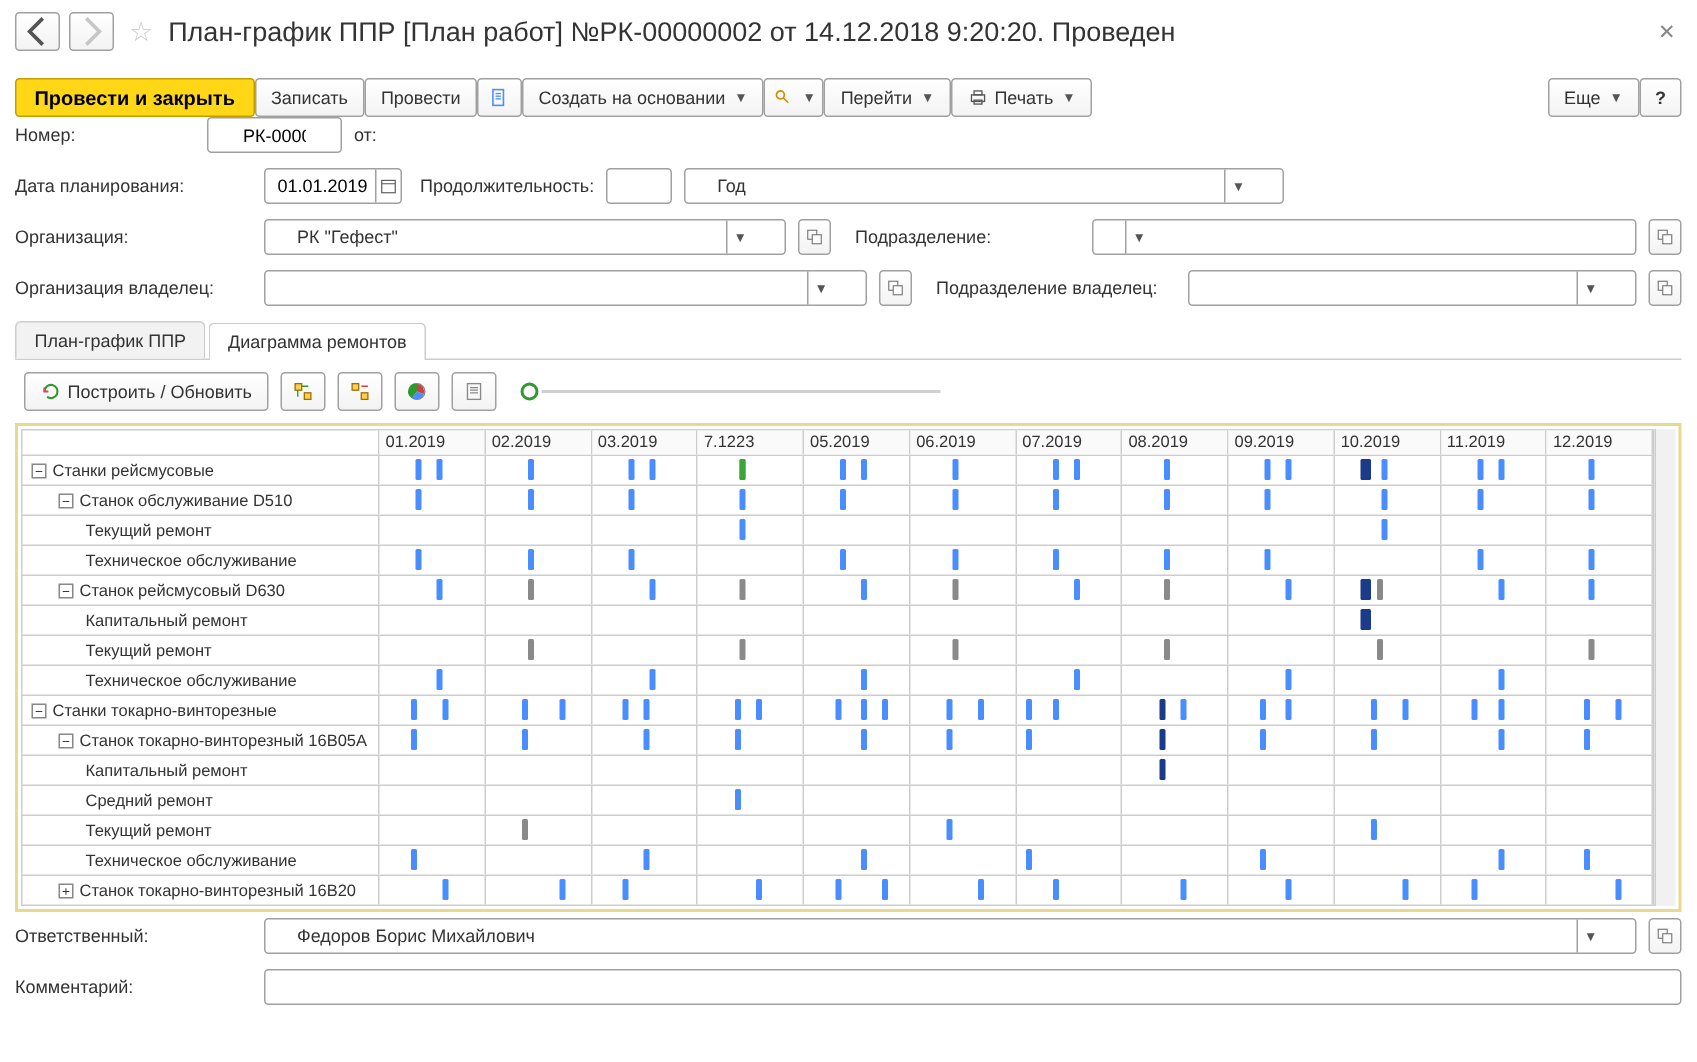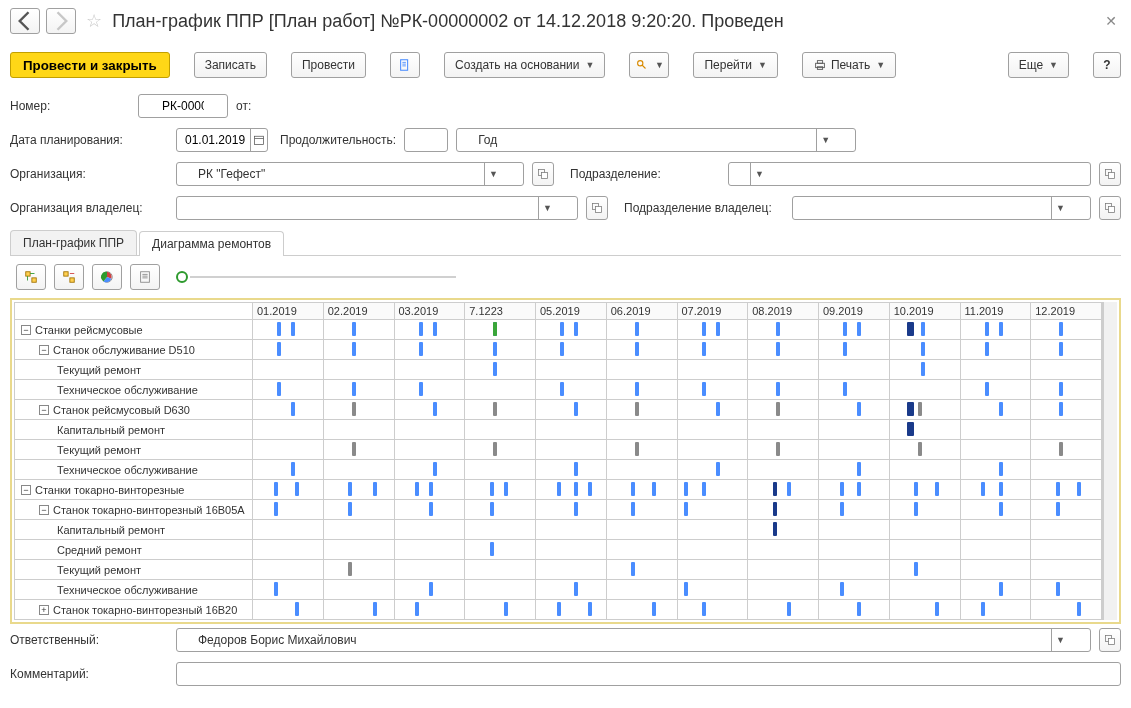--- a/index.html
+++ b/index.html
@@ -40,21 +40,21 @@
     cursor:pointer;
     font-size:12px;
     color:var(--text);
   }
   .nav-btn{width:30px;padding:0;}
   .nav-btn.disabled{color:#bdbdbd;}
   .star{color:#c9c9c9;font-size:18px;padding:0 4px;}
   .title{font-size:18px;font-weight:400;flex:1;}
   .close-x{font-size:14px;color:#888;cursor:pointer;padding:0 4px;}
   
-  .toolbar{display:flex;align-items:flex-start;gap:24px;margin-bottom:16px;}
+  .toolbar{display:flex;align-items:flex-start;gap:0;}
   .btn-primary{
     background:var(--yellow);
     border:1px solid var(--yellow-border);
     font-weight:bold;
     height:26px;padding:0 12px;border-radius:3px;cursor:pointer;
   }
   .icon-btn{width:30px;padding:0;}
   .btn .caret,.icon-btn .caret{margin-left:6px;font-size:9px;color:#555;}
   .btn svg,.icon-btn svg{width:14px;height:14px;}
   .toolbar-spacer{flex:1;}
@@ -260,20 +260,27 @@
       </svg>
   </span>
 </div>
 
 <div class="tabs">
   <div class="tab">План-график ППР</div>
   <div class="tab active">Диаграмма ремонтов</div>
 </div>
 
 <div class="sub-toolbar">
+  <button class="btn">
+    <svg viewBox="0 0 16 16" style="margin-right:4px">
+        <path d="M3 8 A5 5 0 1 1 5 12" style="fill:none;stroke:#2e9a2e;stroke-width:1.6"></path>
+        <path d="M3 5 L3 8 L6 8" style="fill:none;stroke:#d05050;stroke-width:1.6"></path>
+      </svg>
+    <span>Построить / Обновить</span>
+  </button>
   <button class="icon-btn">
     <svg viewBox="0 0 16 16">
         <rect x="2" y="2" width="5" height="5" style="fill:#ffd050;stroke:#a07000"></rect>
         <rect x="9" y="9" width="5" height="5" style="fill:#ffd050;stroke:#a07000"></rect>
         <line x1="7" y1="4" x2="12" y2="4" style="stroke:#2e9a2e"></line>
         <line x1="4" y1="7" x2="4" y2="12" style="stroke:#2e9a2e"></line>
       </svg>
   </button>
   <button class="icon-btn">
     <svg viewBox="0 0 16 16">

